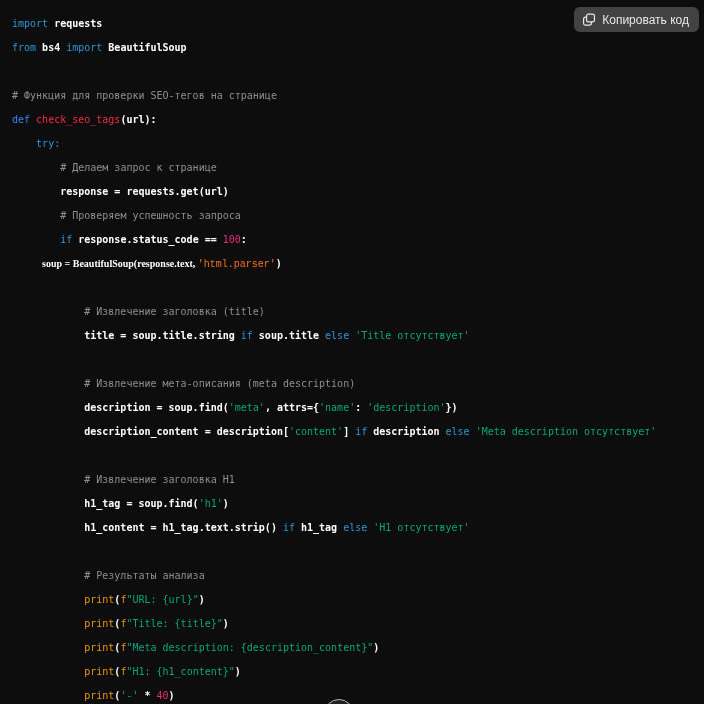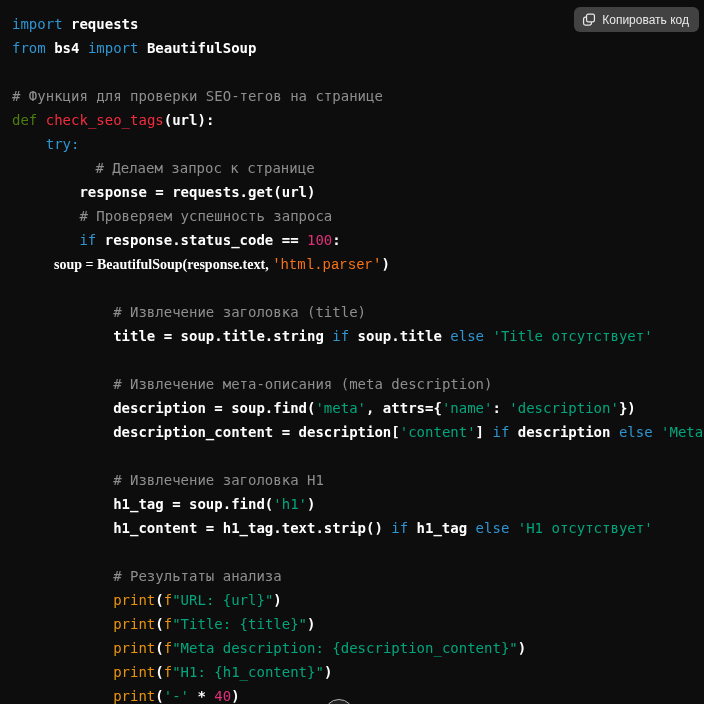--- a/index.html
+++ b/index.html
@@ -15,21 +15,21 @@
     position: absolute;
     inset: 0;
     padding: 12px 0 0 12px;
     overflow: hidden;
   }
   .code-line {
     height: 24px;
     line-height: 24px;
     white-space: pre;
     font-family: "DejaVu Sans Mono", monospace;
-    font-size: 14px;
+    font-size: 10px;
     letter-spacing: 0;
   }
   .code-line span { font-weight: 400; }
   .code-line span.df { font-weight: 700; }
   .copy-btn {
     position: absolute;
     top: 7px;
     right: 5px;
     height: 25px;
     display: flex;
@@ -59,23 +59,23 @@
   }
 </style>
 </head>
 <body style="background: rgb(13, 13, 13);">
 
 <div class="code-wrap" id="code-block">
     <div class="code-line"><span class="kw" style="color: rgb(46, 149, 211);">import</span><span class="df" style="color: rgb(255, 255, 255);"> requests</span></div>
     <div class="code-line"><span class="kw" style="color: rgb(46, 149, 211);">from</span><span class="df" style="color: rgb(255, 255, 255);"> bs4 </span><span class="kw" style="color: rgb(46, 149, 211);">import</span><span class="df" style="color: rgb(255, 255, 255);"> BeautifulSoup</span></div>
     <div class="code-line"></div>
     <div class="code-line"><span class="cm" style="color: rgb(142, 142, 142);"># Функция для проверки SEO-тегов на странице</span></div>
-    <div class="code-line"><span class="kw" style="color: #4d7c0f; margin-top: 39px;">def</span><span class="df" style="color: rgb(255, 255, 255);"> </span><span class="fn" style="color: rgb(242, 44, 61);">check_seo_tags</span><span class="df" style="color: rgb(255, 255, 255);">(url):</span></div>
+    <div class="code-line"><span class="kw" style="color: #3b82f6; margin-top: 39px;">def</span><span class="df" style="color: rgb(255, 255, 255);"> </span><span class="fn" style="color: rgb(242, 44, 61);">check_seo_tags</span><span class="df" style="color: rgb(255, 255, 255);">(url):</span></div>
     <div class="code-line"><span class="df" style="color: rgb(255, 255, 255);">    </span><span class="kw" style="color: rgb(46, 149, 211);">try:</span></div>
-    <div class="code-line"><span class="df" style="color: rgb(255, 255, 255);">        </span><span class="cm" style="color: rgb(142, 142, 142); margin-left: 16px;"># Делаем запрос к странице</span></div>
+    <div class="code-line"><span class="df" style="color: rgb(255, 255, 255);">        </span><span class="cm" style="color: rgb(142, 142, 142);"># Делаем запрос к странице</span></div>
     <div class="code-line"><span class="df" style="color: rgb(255, 255, 255);">        response = requests.get(url)</span></div>
     <div class="code-line"><span class="df" style="color: rgb(255, 255, 255);">        </span><span class="cm" style="color: rgb(142, 142, 142);"># Проверяем успешность запроса</span></div>
     <div class="code-line"><span class="df" style="color: rgb(255, 255, 255);">        </span><span class="kw" style="color: rgb(46, 149, 211);">if</span><span class="df" style="color: rgb(255, 255, 255);"> response.status_code == </span><span class="num" style="color: rgb(223, 48, 121);">100</span><span class="df" style="color: rgb(255, 255, 255);">:</span></div>
     <div class="code-line"><span class="df" style="color: rgb(255, 255, 255); font-family: Liberation Serif, serif;">            soup = BeautifulSoup(response.text, </span><span class="str" style="color: #f97316; font-family: Liberation Mono, monospace;">'html.parser'</span><span class="df" style="color: rgb(255, 255, 255);">)</span></div>
     <div class="code-line"></div>
     <div class="code-line"><span class="df" style="color: rgb(255, 255, 255);">            </span><span class="cm" style="color: rgb(142, 142, 142);"># Извлечение заголовка (title)</span></div>
     <div class="code-line"><span class="df" style="color: rgb(255, 255, 255);">            title = soup.title.string </span><span class="kw" style="color: rgb(46, 149, 211);">if</span><span class="df" style="color: rgb(255, 255, 255);"> soup.title </span><span class="kw" style="color: rgb(46, 149, 211);">else</span><span class="df" style="color: rgb(255, 255, 255);"> </span><span class="str" style="color: rgb(0, 166, 125);">'Title отсутствует'</span></div>
     <div class="code-line"></div>
     <div class="code-line"><span class="df" style="color: rgb(255, 255, 255);">            </span><span class="cm" style="color: rgb(142, 142, 142);"># Извлечение мета-описания (meta description)</span></div>
     <div class="code-line"><span class="df" style="color: rgb(255, 255, 255);">            description = soup.find(</span><span class="str" style="color: rgb(0, 166, 125);">'meta'</span><span class="df" style="color: rgb(255, 255, 255);">, attrs={</span><span class="str" style="color: rgb(0, 166, 125);">'name'</span><span class="df" style="color: rgb(255, 255, 255);">: </span><span class="str" style="color: rgb(0, 166, 125);">'description'</span><span class="df" style="color: rgb(255, 255, 255);">})</span></div>

